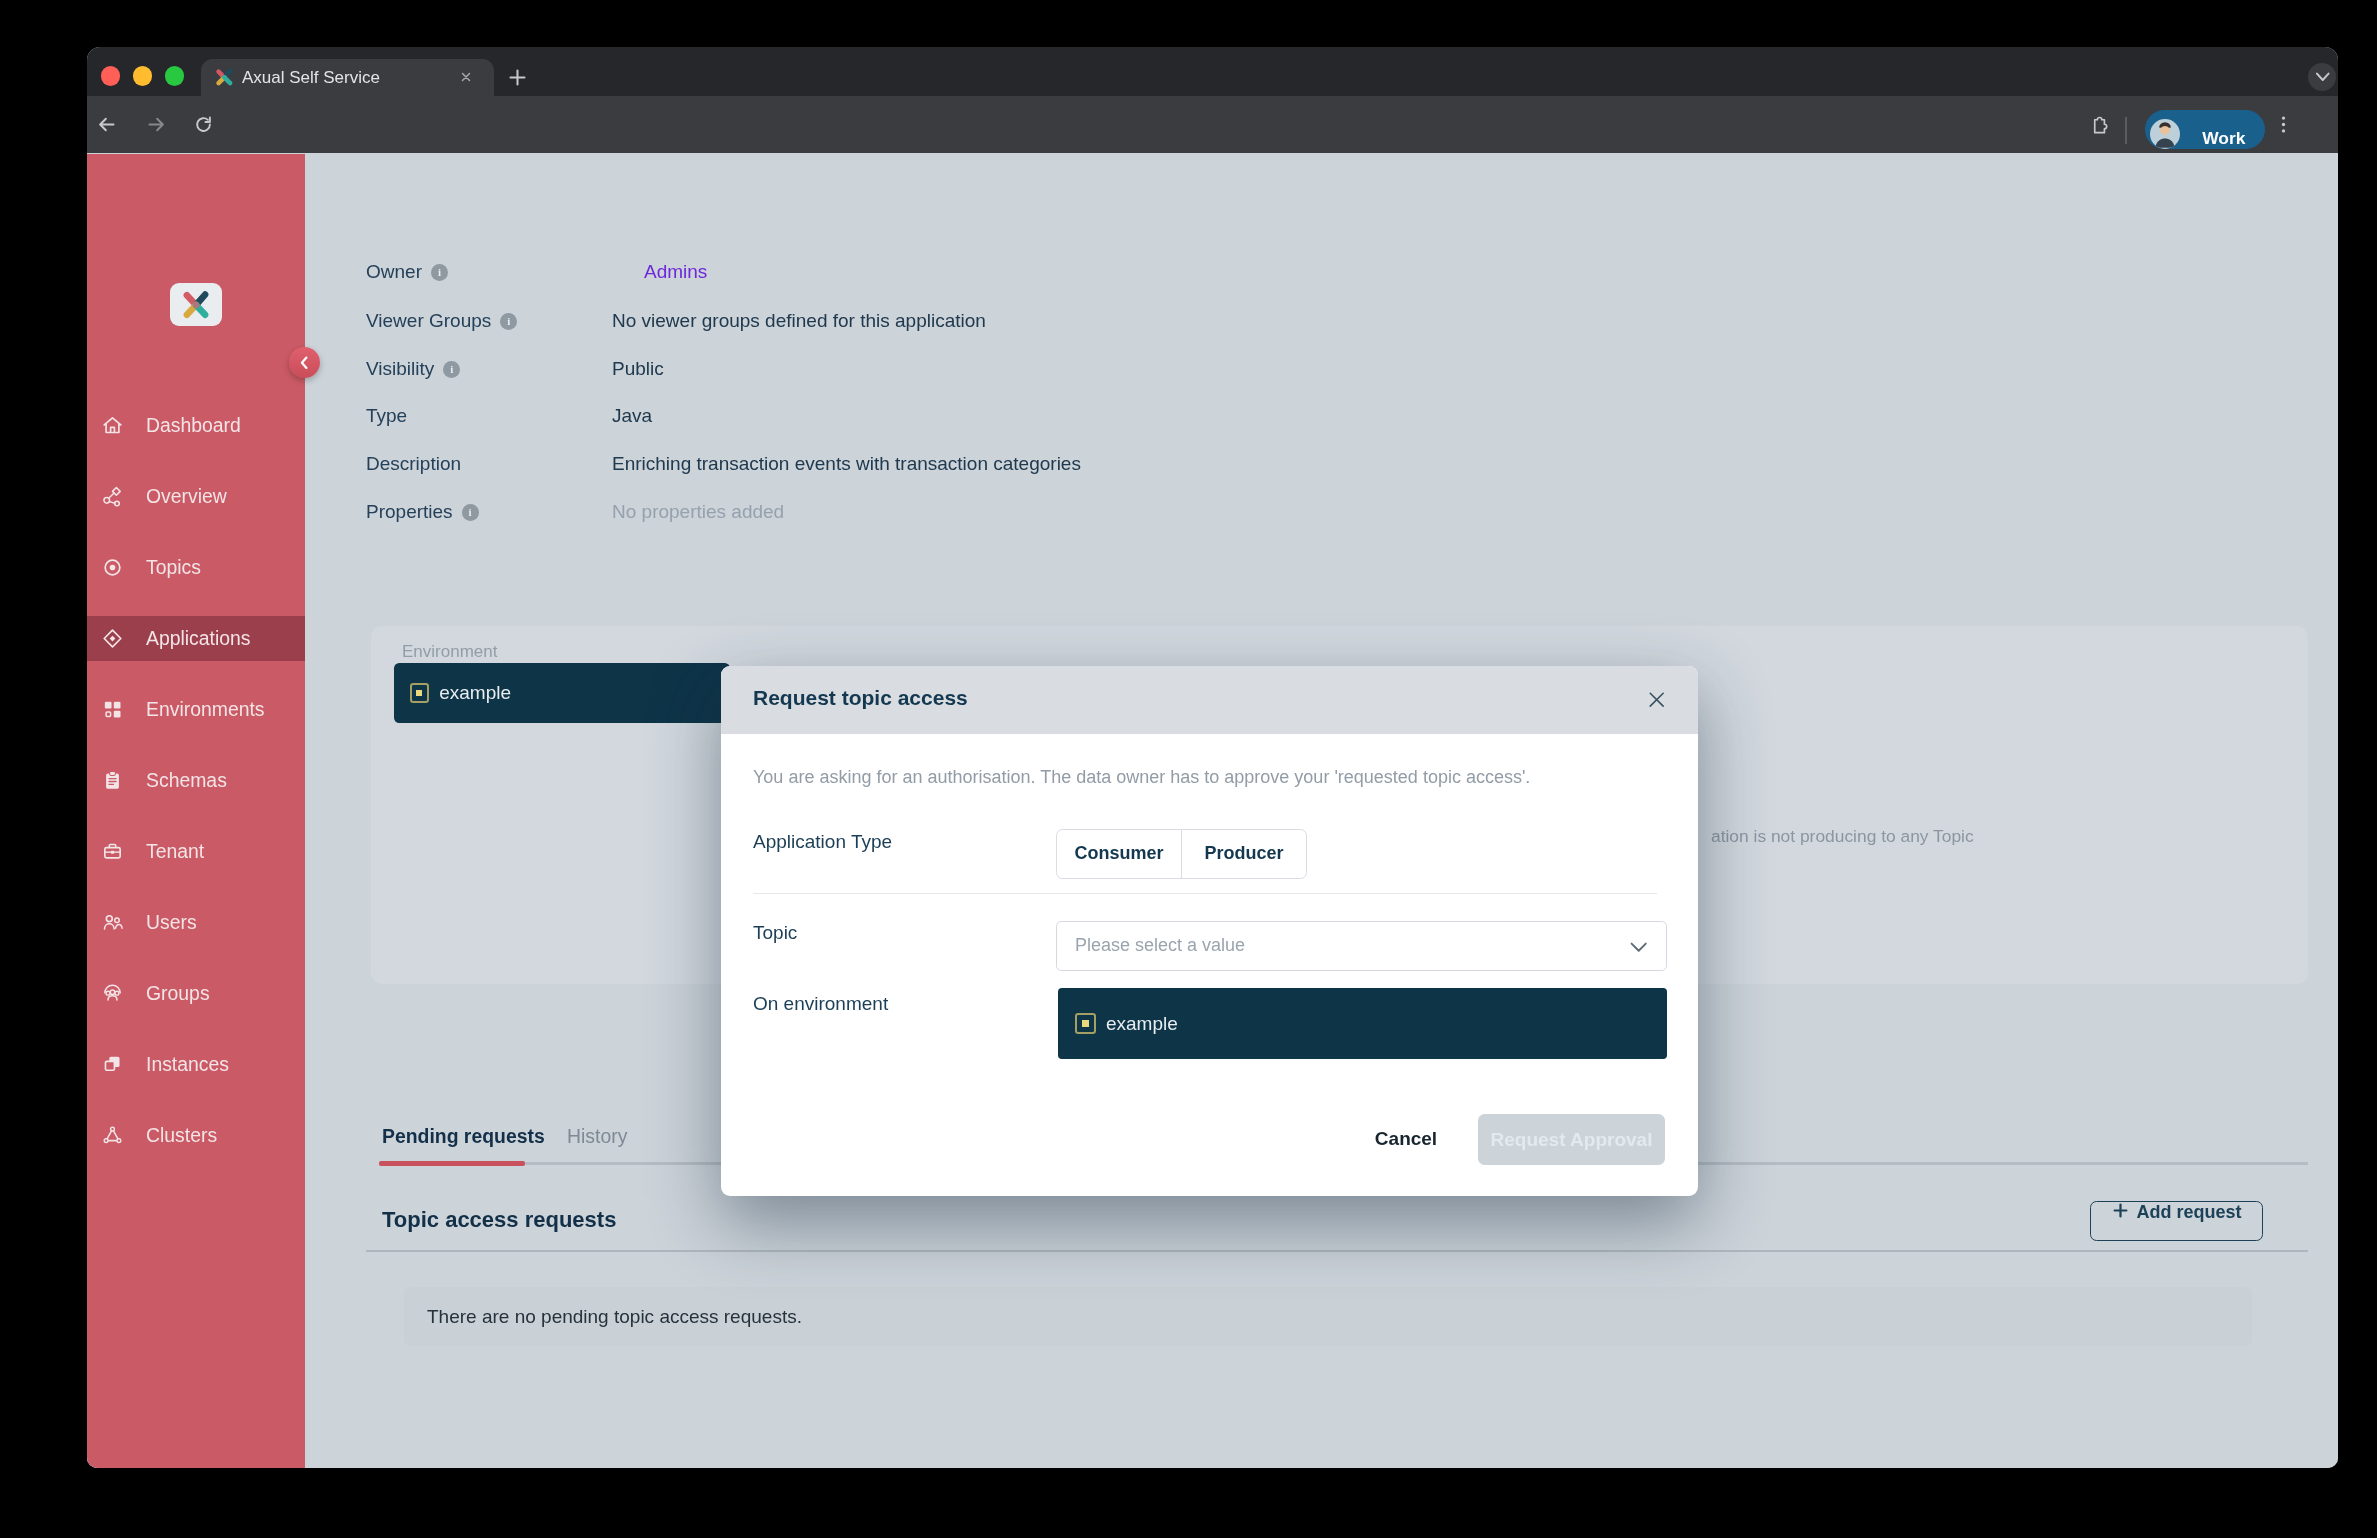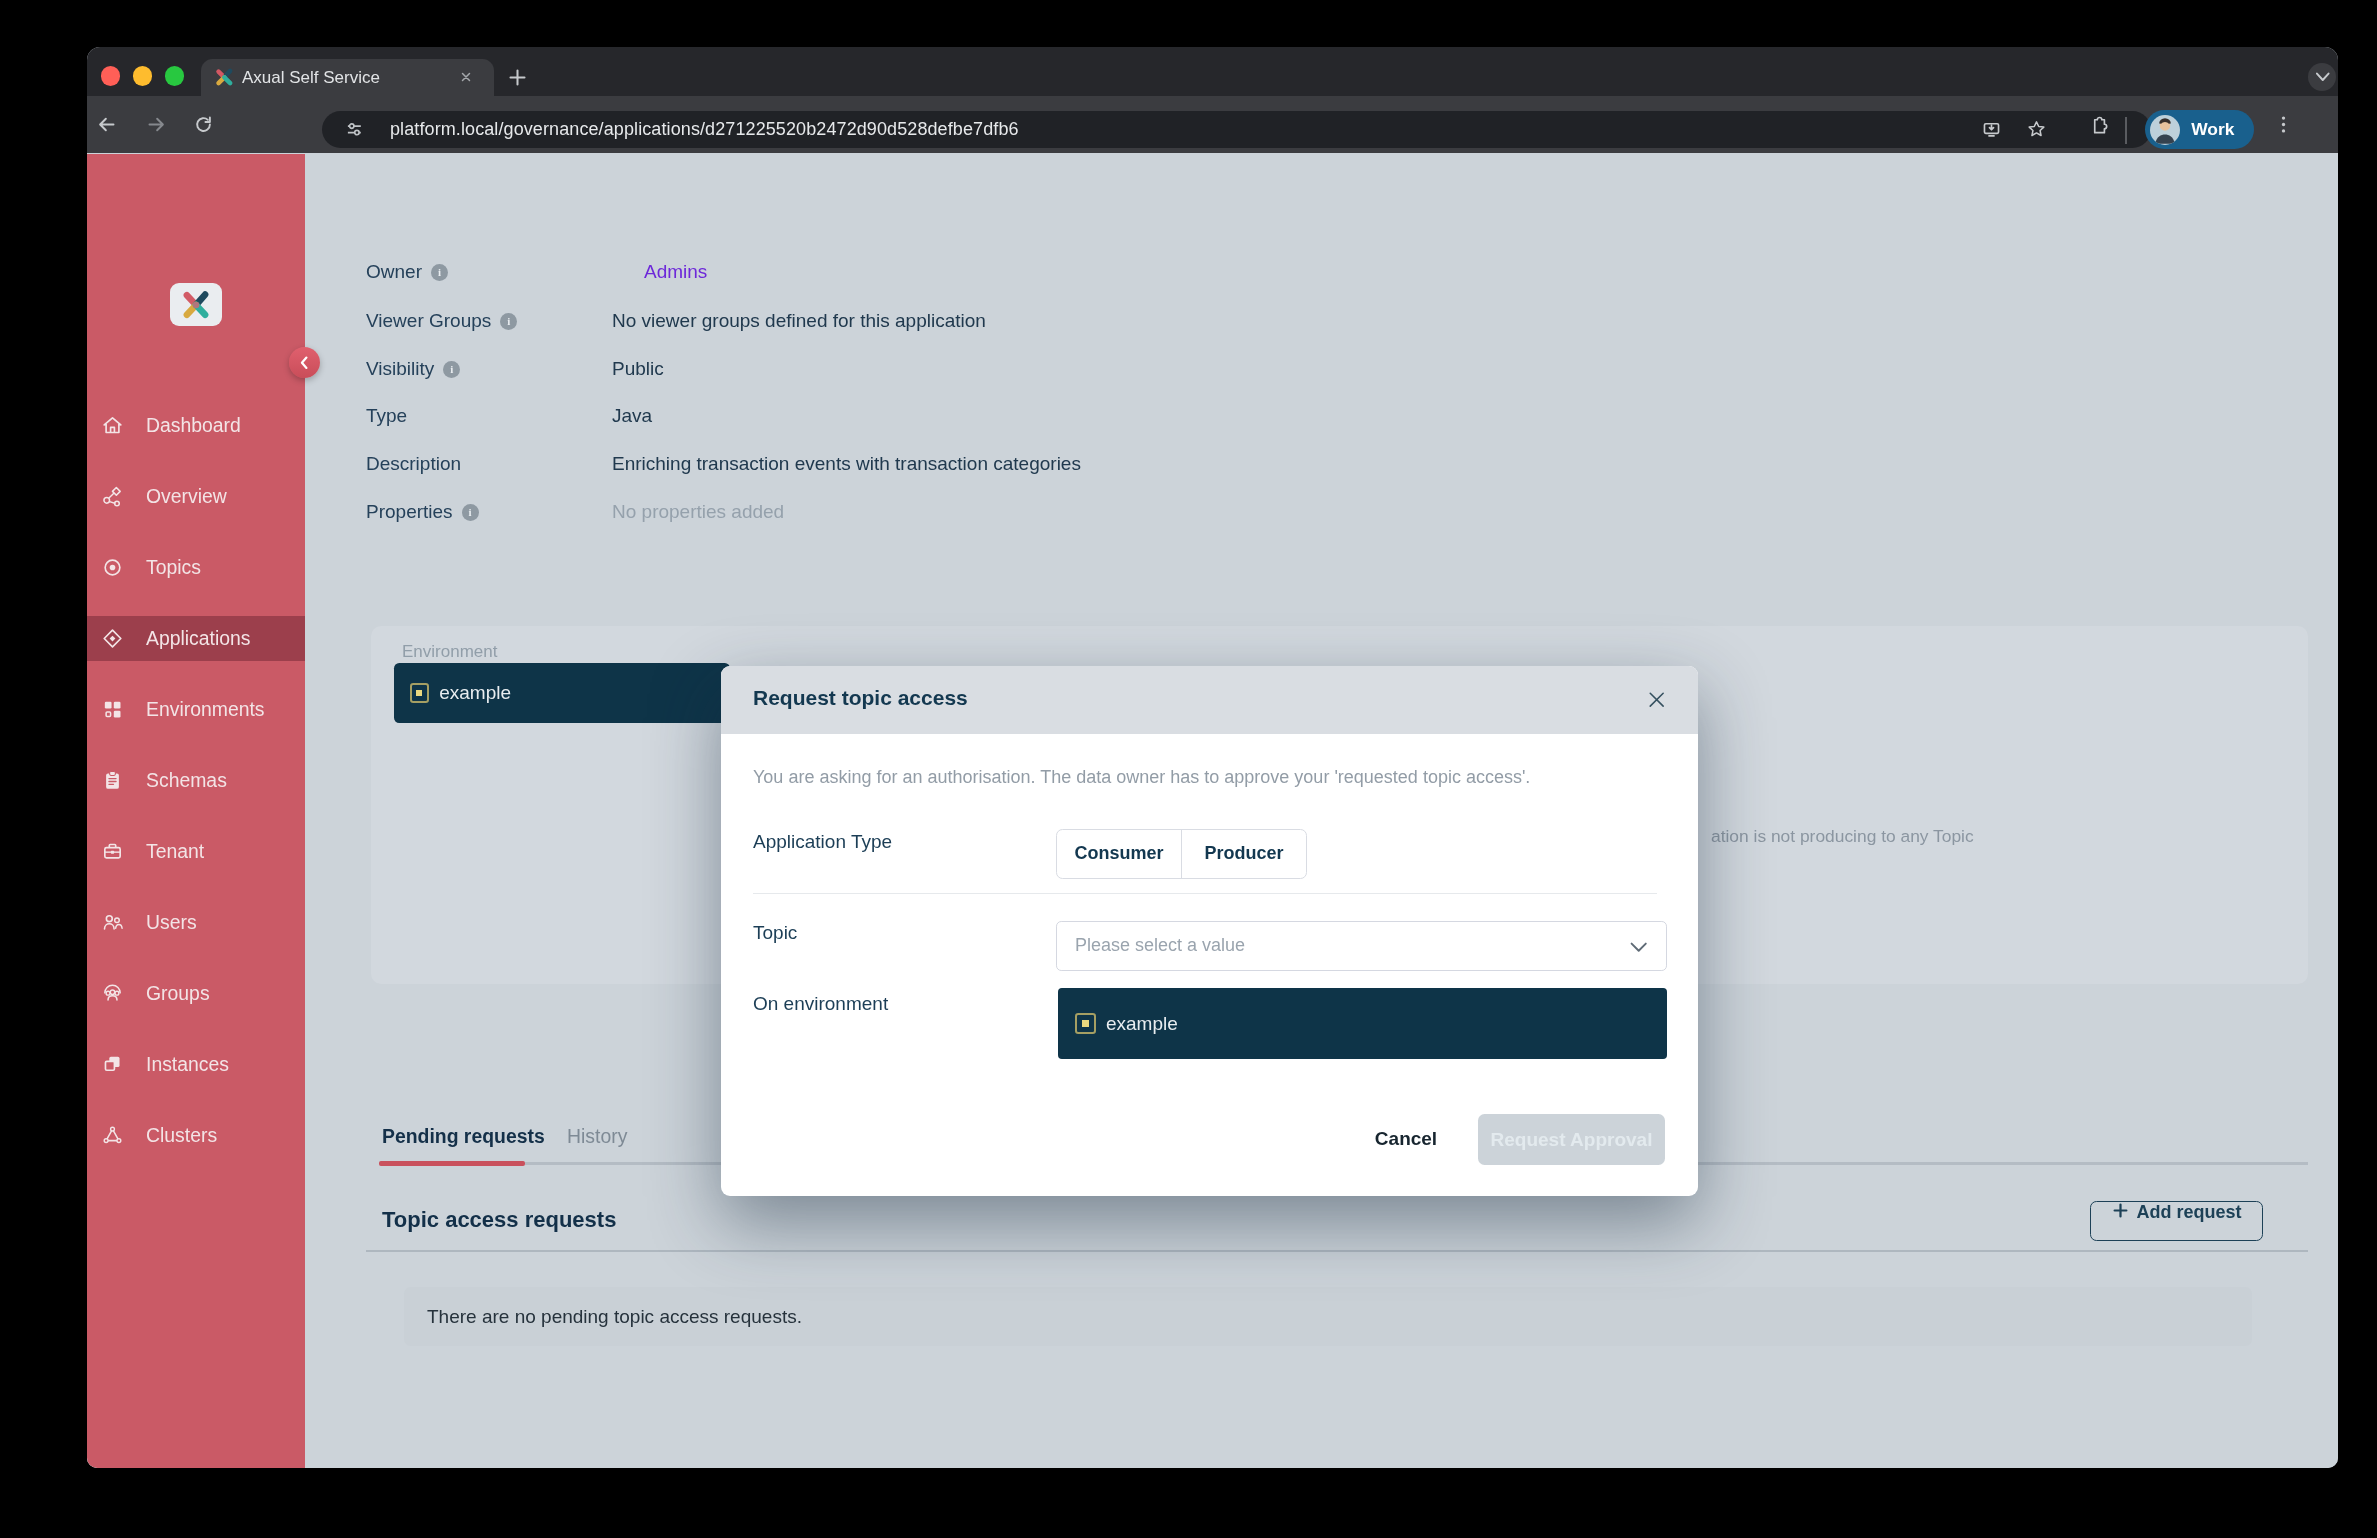--- a/index.html
+++ b/index.html
@@ -8,21 +8,21 @@
   .abs{position:absolute;}
   .window{position:absolute;left:87px;top:47px;width:2251px;height:1421px;background:#ccd3d9;border-radius:13px 13px 10.3px 10.3px;overflow:hidden;}
   
   .tabstrip{position:absolute;left:0;top:0;width:100%;height:49px;background:#26272b;}
   .tlight{position:absolute;top:19.4px;width:19.4px;height:19.4px;border-radius:50%;}
   .tab{position:absolute;left:114px;top:11.6px;width:293px;height:37px;background:#3b3c40;border-radius:11.6px 11.6px 0 0;}
   .tab-title{position:absolute;left:41px;top:9px;font-size:17px;color:#e2e4e6;white-space:nowrap;}
   .toolbar{position:absolute;left:0;top:49px;width:100%;height:57px;background:#3b3c40;}
   .omnibox{position:absolute;left:235px;top:15px;width:1829px;height:37px;border-radius:19px;background:#202226;}
   .url-text{position:absolute;left:68px;top:8.4px;font-size:18px;color:#e7e9eb;letter-spacing:0.1px;white-space:nowrap;}
-  .profile-pill{position:absolute;left:2058px;top:14px;height:39px;border-radius:19.4px;background:#19608d;display:flex;align-items:center;padding:0 19.4px 0 5.2px;gap:11px;}
+  .profile-pill{position:absolute;left:2058px;top:14px;height:39px;border-radius:19.4px;background:#19608d;display:flex;align-items:flex-end;padding:0 19.4px 0 5.2px;gap:22px;}
   .profile-pill span{color:#fff;font-size:17.4px;font-weight:600;}
   
   .page{position:absolute;left:0;top:107px;width:2251px;height:1315px;background:#ccd3d9;}
   .sidebar{position:absolute;left:0;top:0;width:218px;height:1315px;background:#ca5a66;}
   .logo-tile{position:absolute;left:83px;top:129px;width:52px;height:43px;border-radius:9px;background:#eaedf0;display:flex;align-items:center;justify-content:center;}
   .collapse-btn{position:absolute;left:202px;top:193px;width:31px;height:31px;border-radius:50%;background:linear-gradient(180deg,#e0606e,#c94d59);box-shadow:0 2.6px 6.5px rgba(0,0,0,.25);display:flex;align-items:center;justify-content:center;}
   .nav-item{position:absolute;left:0;width:218px;height:45px;}
   .nav-item.active{background:#9c3f4c;}
   .nav-icon{position:absolute;left:14px;top:11px;width:23px;height:23px;}
   .nav-label{position:absolute;left:59px;top:0;line-height:45px;font-size:19.4px;font-weight:500;color:#f3e4e6;white-space:nowrap;}
@@ -107,37 +107,20 @@
         <path d="M29 18 H9 M17 9 L8 18 L17 27" stroke="#c6c9cc" stroke-width="3" fill="none" stroke-linecap="round" stroke-linejoin="round"></path>
       </svg>
       <svg class="abs" style="left:58px;top:17.4px;" width="23" height="23" viewBox="0 0 36 36">
         <path d="M7 18 H27 M19 9 L28 18 L19 27" stroke="#85888d" stroke-width="3" fill="none" stroke-linecap="round" stroke-linejoin="round"></path>
       </svg>
       <svg class="abs" style="left:105px;top:17.4px;" width="23" height="23" viewBox="0 0 36 36">
         <path d="M28 18 a10 10 0 1 1 -3.2-7.3" stroke="#c6c9cc" stroke-width="3" fill="none" stroke-linecap="round"></path>
         <path d="M28 7 v7 h-7" stroke="#c6c9cc" stroke-width="3" fill="none" stroke-linecap="round" stroke-linejoin="round"></path>
       </svg>
 
-      <div class="omnibox">
-        <svg class="abs" style="left:22px;top:8.4px;" width="20.7" height="20.7" viewBox="0 0 32 32">
-          <line x1="6" y1="11" x2="26" y2="11" stroke="#bfc3c6" stroke-width="2.6"></line>
-          <circle cx="12" cy="11" r="3.4" fill="#202226" stroke="#bfc3c6" stroke-width="2.6"></circle>
-          <line x1="6" y1="21" x2="26" y2="21" stroke="#bfc3c6" stroke-width="2.6"></line>
-          <circle cx="20" cy="21" r="3.4" fill="#202226" stroke="#bfc3c6" stroke-width="2.6"></circle>
-        </svg>
-        <span class="url-text">platform.local/governance/applications/d271225520b2472d90d528defbe7dfb6</span>
-        <svg class="abs" style="left:1658px;top:7px;" width="23" height="23" viewBox="0 0 36 36">
-          <rect x="7" y="9" width="22" height="15" rx="2" stroke="#c6c9cc" stroke-width="2.6" fill="none"></rect>
-          <path d="M14 28 h8" stroke="#c6c9cc" stroke-width="2.6" stroke-linecap="round"></path>
-          <path d="M18 11 v7 M14.8 15 l3.2 3.4 3.2-3.4" stroke="#c6c9cc" stroke-width="2.6" fill="none" stroke-linecap="round" stroke-linejoin="round"></path>
-        </svg>
-        <svg class="abs" style="left:1703px;top:7px;" width="23" height="23" viewBox="0 0 36 36">
-          <path d="M18 6 l3.5 7.3 7.9.9 -5.8 5.4 1.5 7.8 -7.1-4 -7.1 4 1.5-7.8 -5.8-5.4 7.9-.9 z" stroke="#c6c9cc" stroke-width="2.4" fill="none" stroke-linejoin="round"></path>
-        </svg>
-      </div>
 
       <svg class="abs" style="left:2000px;top:16px;" width="24.5" height="24.5" viewBox="0 0 38 38">
         <path d="M12 12 h4 a3.5 3.5 0 1 1 7 0 h4 v7 a3.5 3.5 0 1 1 0 7 v6 h-15 z" stroke="#c6c9cc" stroke-width="2.6" fill="none" stroke-linejoin="round"></path>
       </svg>
       <div class="abs" style="left:2038px;top:20.7px;width:1.9px;height:27px;background:#5a5c60;"></div>
 
       <div class="profile-pill">
         <svg width="30" height="30" viewBox="0 0 46 46" style="border-radius:50%;background:#bdd0da;">
           <circle cx="23" cy="16" r="8" fill="#e7c29d"></circle>
           <path d="M14 13 a9 8 0 0 1 18 0 l-3 .5 a7 6 0 0 0 -12 0 z" fill="#38302c"></path>

